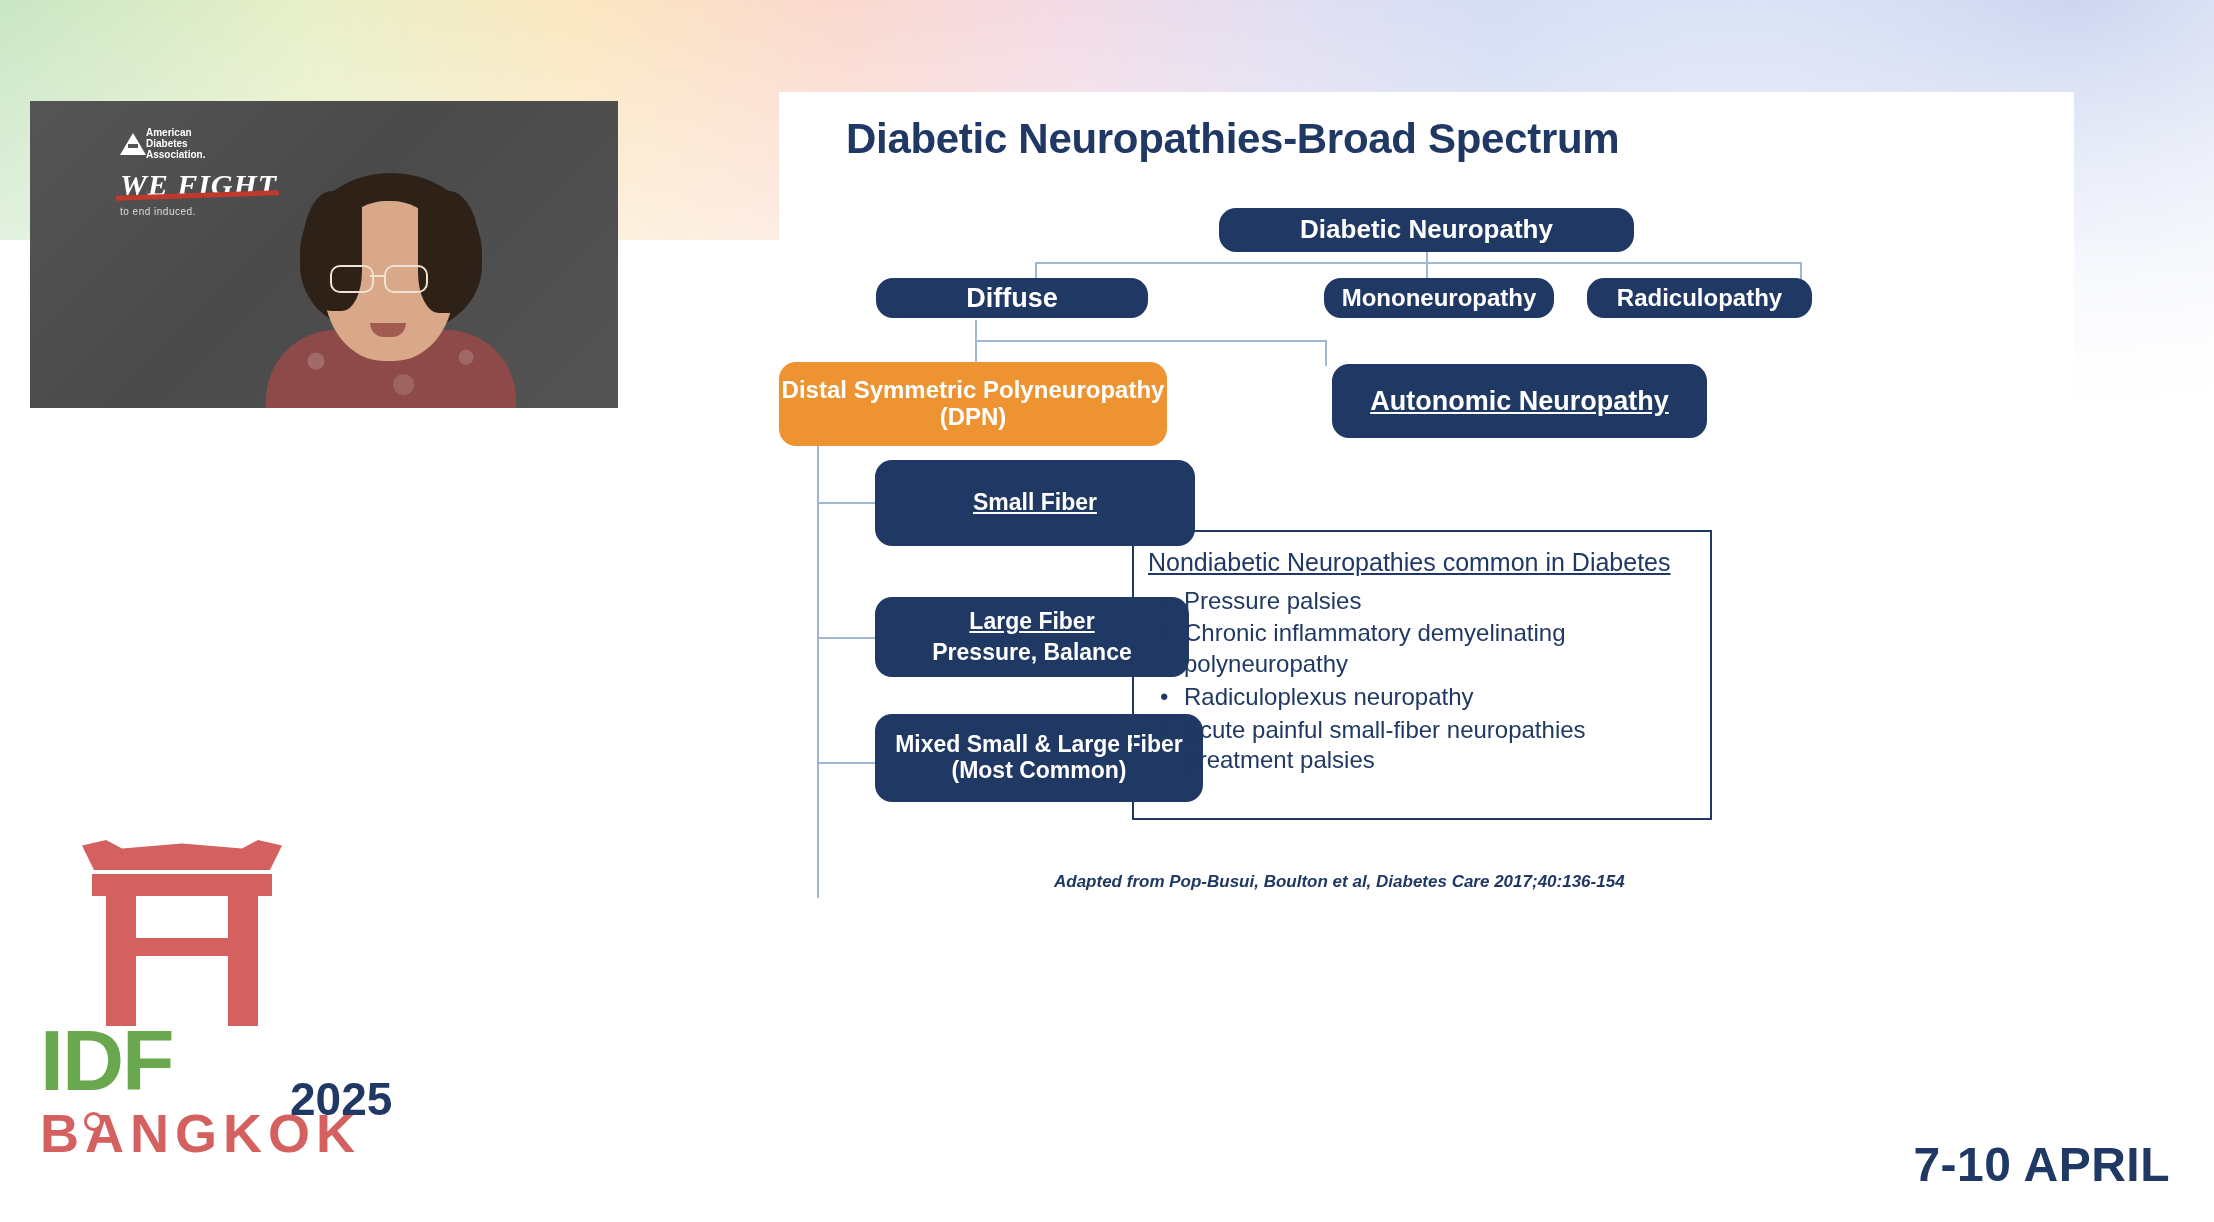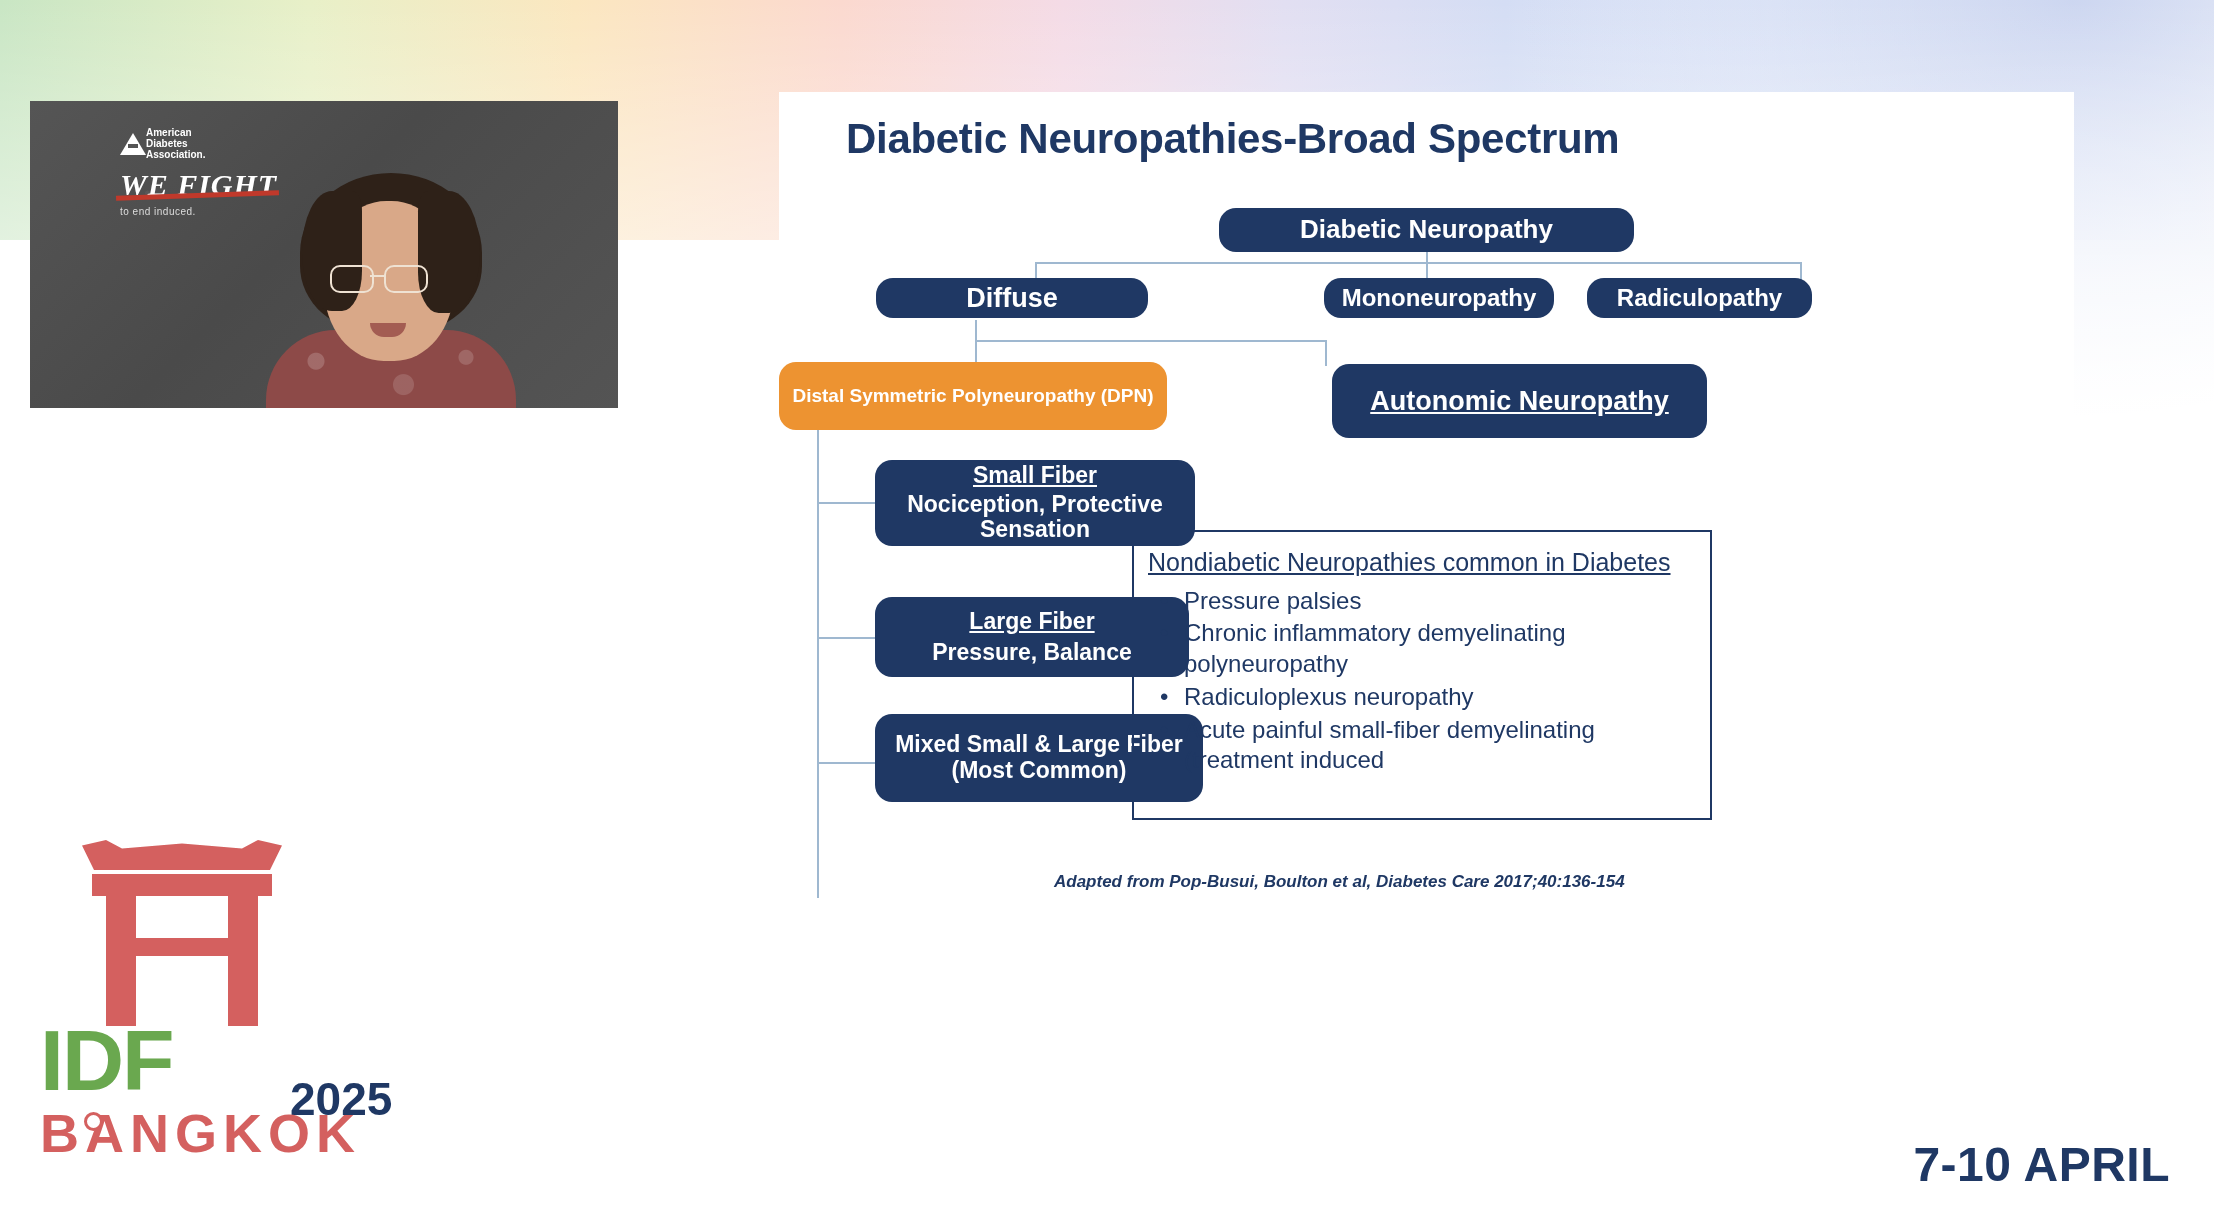--- a/index.html
+++ b/index.html
@@ -431,49 +431,48 @@
     </div>
 
     <div class="node" style="left:545px; top:186px; width:230px; height:40px; font-size:24px;">
       <span>Mononeuropathy</span>
     </div>
 
     <div class="node" style="left:808px; top:186px; width:225px; height:40px; font-size:24px;">
       <span>Radiculopathy</span>
     </div>
 
-    <div class="node orange" style="left:0px; top:270px; width:388px; height:68px; font-size:19px;">
+    <div class="node orange" style="left:0px; top:270px; width:388px; height:84px; font-size:24px;">
       <span>Distal Symmetric Polyneuropathy (DPN)</span>
     </div>
 
     <div class="node" style="left:553px; top:272px; width:375px; height:74px; font-size:27px;text-decoration:underline;">
       <span>Autonomic Neuropathy</span>
     </div>
 
     <div class="node" style="left:96px; top:368px; width:320px; height:86px; font-size:23px; flex-direction:column; gap:3px;">
       <span class="sub-underline">Small Fiber</span>
-      <span style="font-weight:bold; padding:0 8px;">Nociception, Protective Sensation</span>
     </div>
 
     <div class="node" style="left:96px; top:622px; width:328px; height:88px; font-size:23px; padding:0 14px;">
       <span>Mixed Small &amp; Large Fiber (Most Common)</span>
     </div>
 
     <div class="node" style="left:96px; top:505px; width:314px; height:80px; font-size:23px; flex-direction:column; gap:5px;">
       <span class="sub-underline">Large Fiber</span>
       <span style="font-weight:bold;">Pressure, Balance</span>
     </div>
 
     <div id="legend-box">
       <div id="legend-title">Nondiabetic Neuropathies common in Diabetes</div>
       <ul class="legend-list">
         <li>Pressure palsies</li>
         <li>Chronic inflammatory demyelinating polyneuropathy</li>
         <li>Radiculoplexus neuropathy</li>
-        <li>Acute painful small-fiber demyelinating (treatment induced</li>
+        <li>Acute painful small-fiber neuropathies (treatment palsies</li>
       </ul>
     </div>
 
     <div id="citation">Adapted from Pop-Busui, Boulton et al, Diabetes Care 2017;40:136-154</div>
   </div>
 
   <div id="idf-logo">
     <div id="gate">
       <div class="gate-top"></div>
       <div class="gate-beam"></div>

